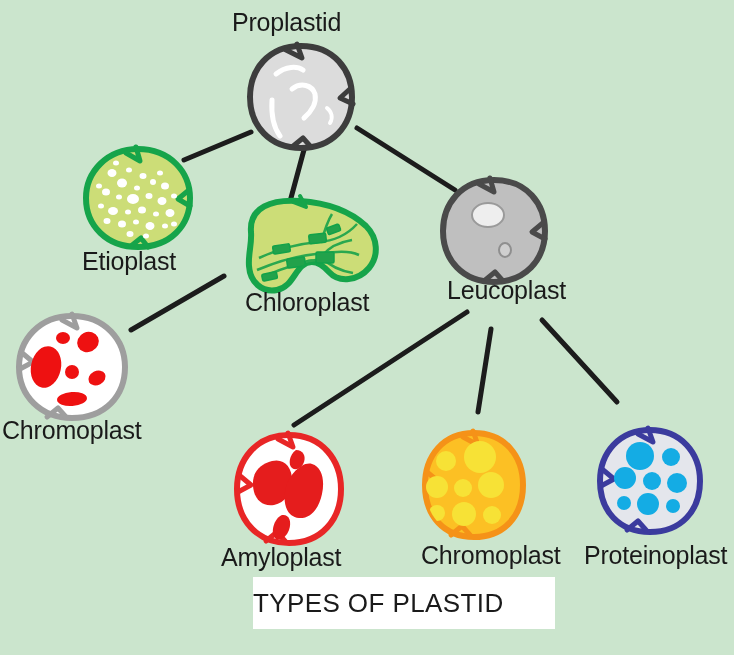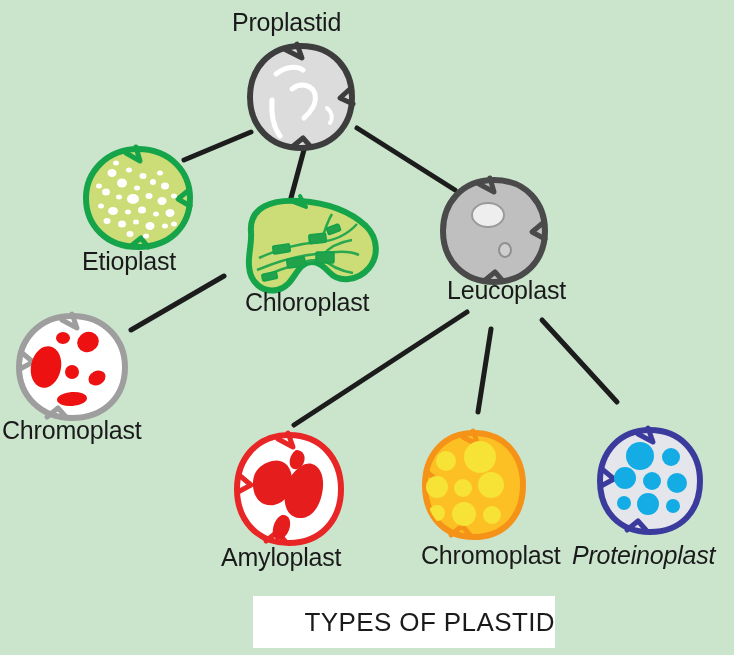--- a/index.html
+++ b/index.html
@@ -31,27 +31,27 @@
     color: #1a1a1a;
     font-family: "Liberation Sans", sans-serif;
     font-size: 25px;
     line-height: 28px;
     white-space: nowrap;
     letter-spacing: -0.2px;
   }
   #title-plate {
     position: absolute;
     left: 253px;
-    top: 596px;
+    top: 577px;
     width: 302px;
     height: 52px;
     background: #ffffff;
     display: flex;
     align-items: center;
-    justify-content: flex-end;
+    justify-content: flex-start;
   }
   #title-plate-text {
     font-family: "Liberation Sans", sans-serif;
     font-size: 26px;
     color: #1a1a1a;
     letter-spacing: 0.4px;
     white-space: nowrap;
   }
 </style>
 </head>
@@ -246,19 +246,19 @@
     </g>
   </svg>
 
   <div class="node-label" style="left:232px; top:8px;">Proplastid</div>
   <div class="node-label" style="left:82px; top:247px;">Etioplast</div>
   <div class="node-label" style="left:234px; top:288px;margin-left:11px;">Chloroplast</div>
   <div class="node-label" style="left:422px; top:276px;margin-left:25px;">Leucoplast</div>
   <div class="node-label" style="left:2px; top:416px;">Chromoplast</div>
   <div class="node-label" style="left:221px; top:543px;">Amyloplast</div>
   <div class="node-label" style="left:421px; top:541px;">Chromoplast</div>
-  <div class="node-label" style="left:572px; top:541px;font-style:italic;">Proteinoplast</div>
+  <div class="node-label" style="left:584px; top:541px;">Proteinoplast</div>
 
   <div id="title-plate">
     <span id="title-plate-text">TYPES OF PLASTID</span>
   </div>
 
 </div>
 
 </body></html>

